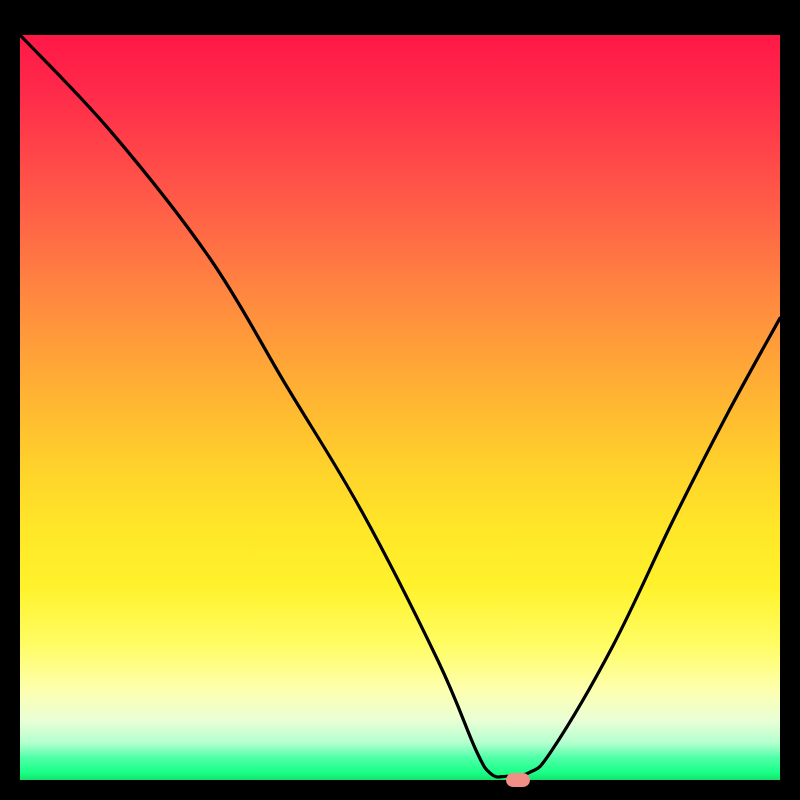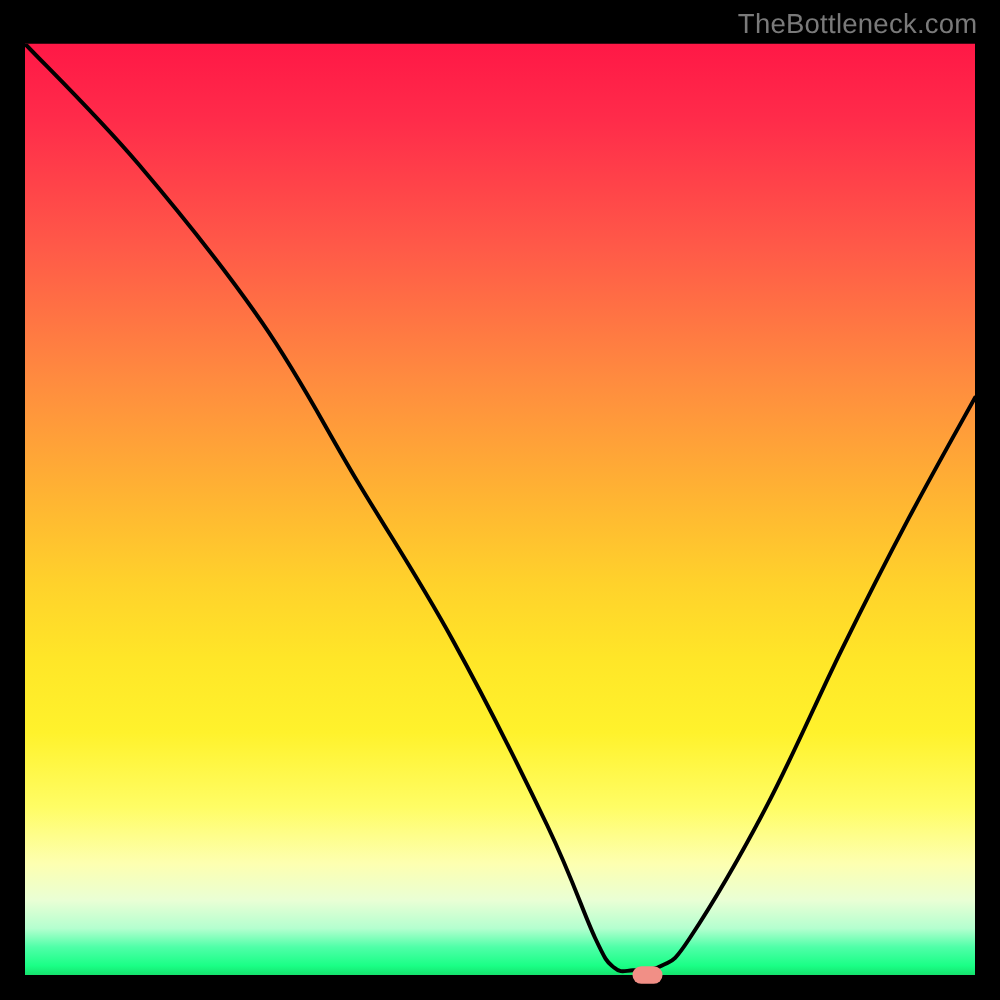--- a/index.html
+++ b/index.html
@@ -64,20 +64,19 @@
     color: #7a7a7a;
     font-size: 22px;
     letter-spacing: 0.2px;
     user-select: none;
   }
 </style>
 </head>
 <body>
 
 <div class="frame">
-  <div class="watermark">TheBottleneck.com</div>
   <div class="plot">
     <svg class="curve-svg" viewBox="0 0 760 745" preserveAspectRatio="none">
       <path id="curve-path" fill="none" stroke="#000" stroke-width="3.2" stroke-linejoin="round" stroke-linecap="round" d="M 0 0 C 16.416 17.433000000000003, 57.00000000000001 56.620000000000026, 91.2 96.85000000000002 C 125.4 137.08, 158.536 177.906, 190 223.5 C 221.464 269.094, 238.64 304.556, 266 350.15 C 293.36 395.74399999999997, 314.64 427.183, 342 476.8 C 369.36 526.417, 397.4800000000001 582.8879999999999, 418.00000000000006 625.8 C 438.52000000000004 668.712, 446.42400000000004 694.8168000000001, 456 715.2 C 465.57599999999996 735.5832, 465.728 734.3465, 471.2 739.04 C 476.67199999999997 743.7334999999999, 479.56 741.5432, 486.40000000000003 741.275 C 493.24000000000007 741.0068, 500.9920000000001 742.2434999999999, 509.20000000000005 737.55 C 517.408 732.8565, 516.952 737.9970000000001, 532 715.2 C 547.048 692.403, 570.912 652.471, 592.8000000000001 610.9 C 614.6880000000001 569.329, 633.08 525.821, 653.6 484.25 C 674.12 442.679, 687.648 416.157, 706.8000000000001 379.95 C 725.9520000000001 343.743, 750.424 300.533, 760 283.1"></path>
     </svg>
     <div id="marker" class="marker" style="left: 485.8px; top: 738px;"></div>
   </div>
 </div>
 
 </body></html>

